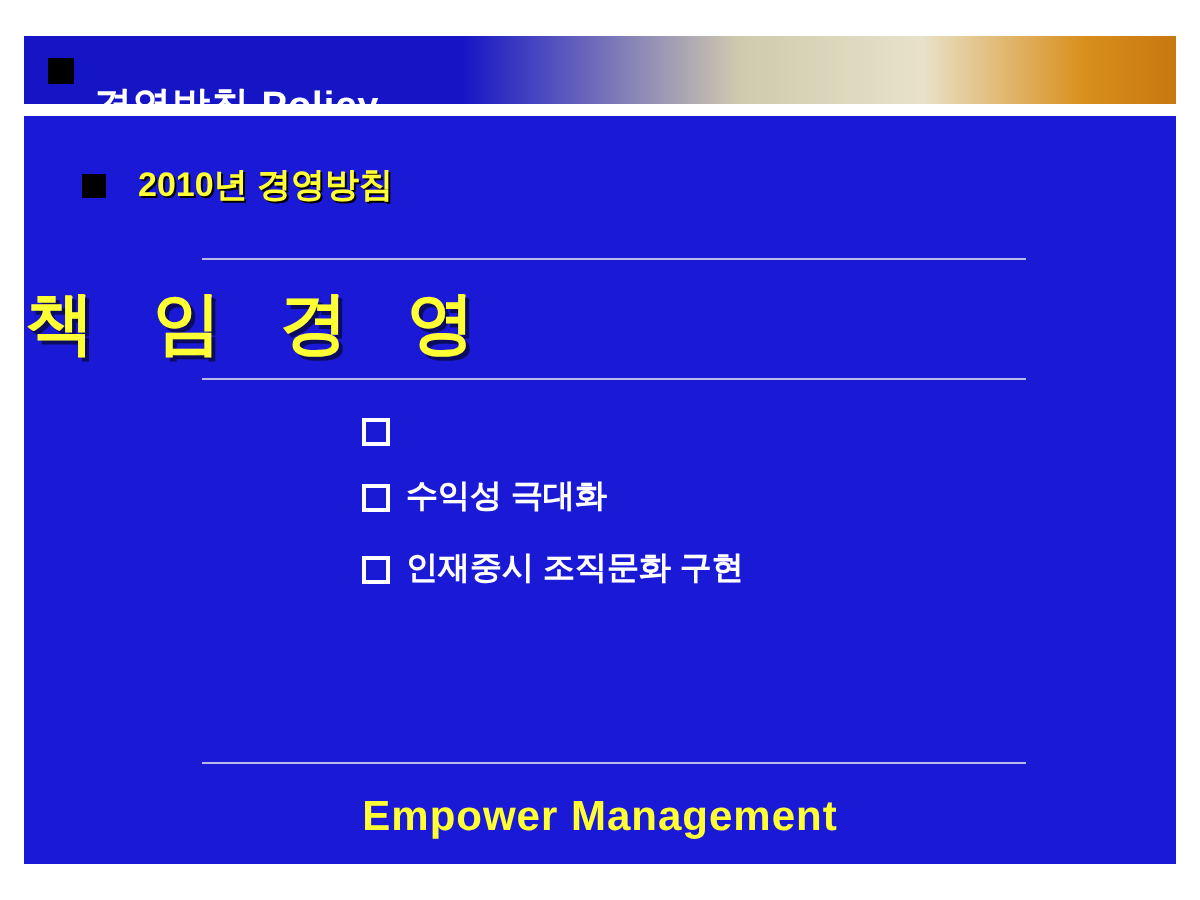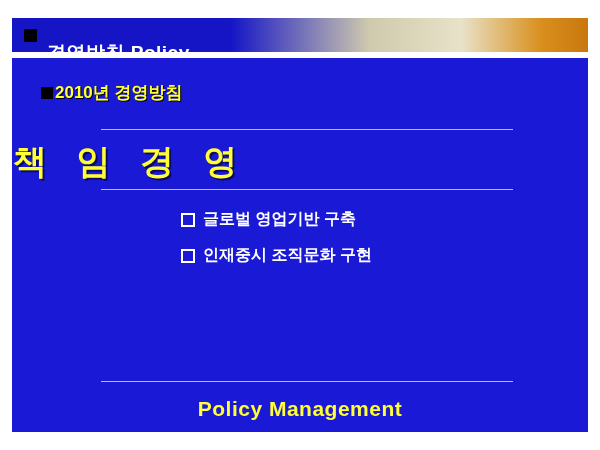--- a/index.html
+++ b/index.html
@@ -72,21 +72,21 @@
     display: flex;
     align-items: center;
   }
   .subtitle-marker {
     width: 12px;
     height: 12px;
     background: #000000;
     flex: 0 0 auto;
   }
   .subtitle-text {
-    margin-left: 2px;
+    margin-left: 16px;
     color: #ffff33;
     font-size: 17px;
     font-weight: bold;
     text-shadow: 1px 1px 0 #000000;
     white-space: nowrap;
   }
 
   .rule {
     position: absolute;
     left: 88px;
@@ -169,26 +169,29 @@
 
     <div class="rule rule-top"></div>
 
     <div class="headline">책 임 경 영</div>
 
     <div class="rule rule-mid"></div>
 
     <ul class="bullet-list">
       <li class="bullet-item">
         <span class="bullet-box"></span>
-        <span class="bullet-label">글로벌 영업기반 구축</span>
+      </li>
+      <li class="bullet-item">
+        <span class="bullet-box"></span>
+        <span class="bullet-label">수익성 극대화</span>
       </li>
       <li class="bullet-item">
         <span class="bullet-box"></span>
         <span class="bullet-label">인재중시 조직문화 구현</span>
       </li>
     </ul>
 
     <div class="rule rule-bottom"></div>
 
-    <div class="footer-line">Policy Management</div>
+    <div class="footer-line">Empower Management</div>
 
   </div>
 </div>
 
 </body></html>

